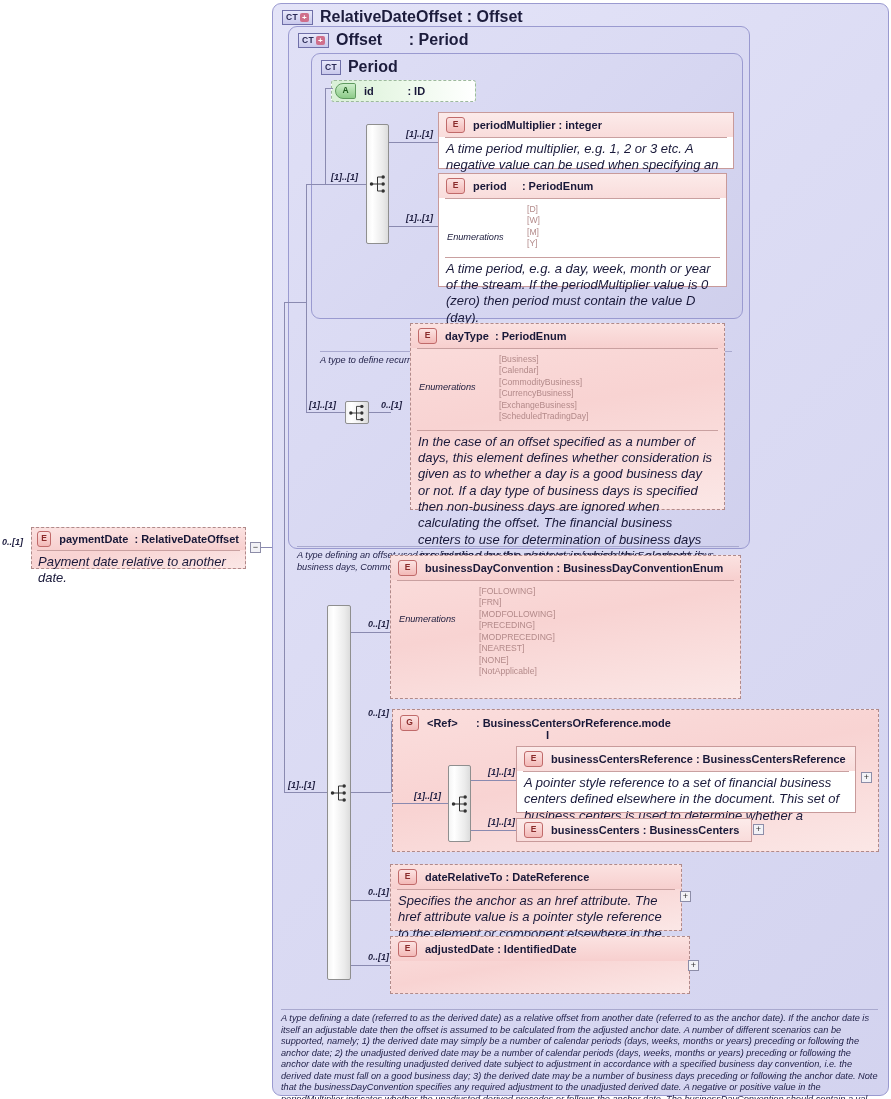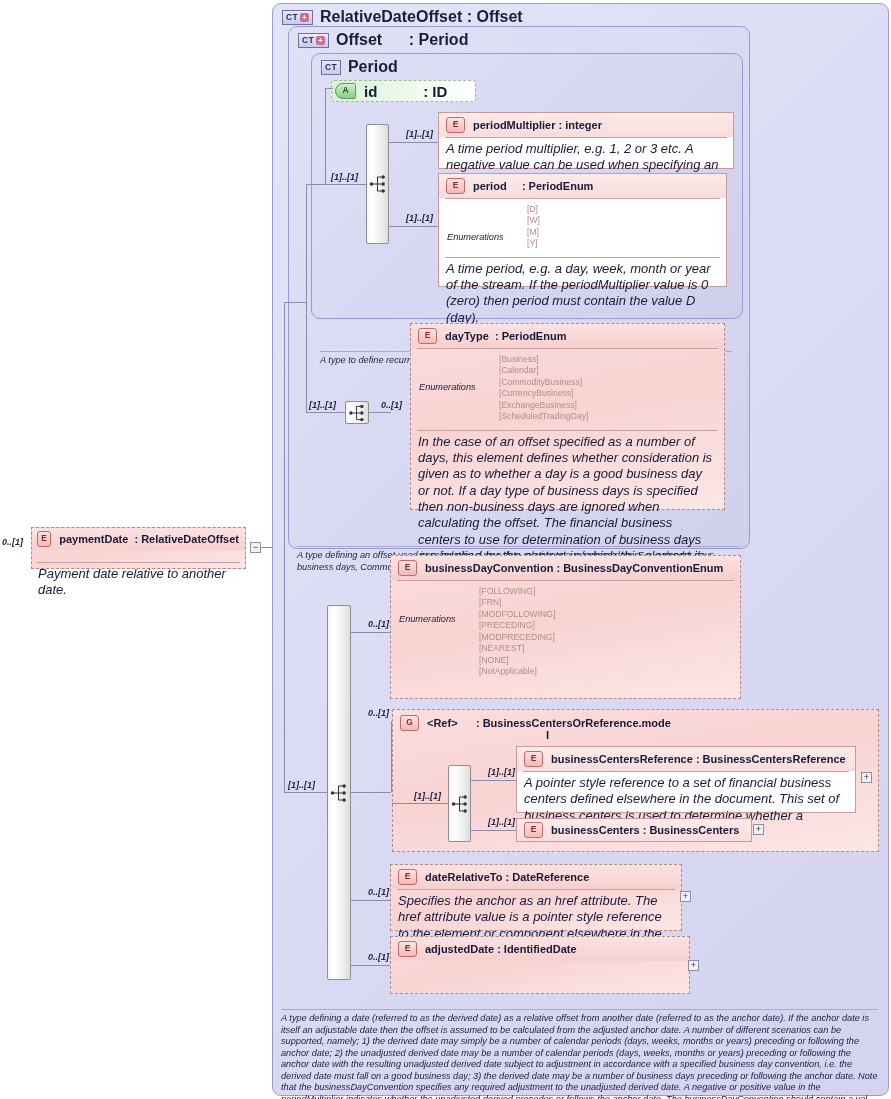--- a/index.html
+++ b/index.html
@@ -71,21 +71,21 @@
     background:linear-gradient(90deg,#d9f0d7 0%,#eaf8e8 45%,#ffffff 100%);
     padding:2px 6px 2px 3px;
   }
   .attr-badge{
     width:19px;height:14px;border:1px solid #5f9a5f;
     border-radius:9px 2px 2px 9px;
     background:linear-gradient(#cdeecb,#8ccb88);
     color:#1d5a1d;font-size:8.5px;font-weight:bold;text-align:center;line-height:13px;
     margin-right:8px;
   }
-  .attr-name{font-size:15px;font-weight:bold;color:#181838;white-space:pre;}
+  .attr-name{font-size:11px;font-weight:bold;color:#181838;white-space:pre;}
 
   
   .compositor{
     border:1px solid #8f8f8f;border-radius:2px;
     background:linear-gradient(90deg,#f4f4f4 0%,#ffffff 25%,#ebebeb 75%,#dcdcdc 100%);
   }
   .comp-icon{position:absolute;left:50%;top:50%;transform:translate(-50%,-50%);}
 
   
   .line{position:absolute;background:#8a8ab0;}
@@ -105,21 +105,21 @@
   }
 </style>
 </head>
 <body>
 
 <div class="abs el-box dashed" style="left:31px;top:527px;width:215px;height:42px;">
   <div class="hdr" style="padding:3px 6px 3px 5px;">
     <span class="el-badge">E</span>
     <span class="el-name">paymentDate  : RelativeDateOffset</span>
   </div>
-  <div class="el-body" style="margin:12px 5px;">
+  <div class="el-body" style="margin:0 5px;">
     <div class="el-doc">Payment date relative to another date.</div>
   </div>
 </div>
 <div class="card" style="left:2px;top:537px;">0..[1]</div>
 
 <div class="abs toggle" style="left:250px;top:542px;">−</div>
 <div class="line h" style="left:261px;top:547px;width:12px;"></div>
 
 <div class="abs ct-panel" style="left:272px;top:3px;width:617px;height:1093px;">
   <div class="ct-head">

